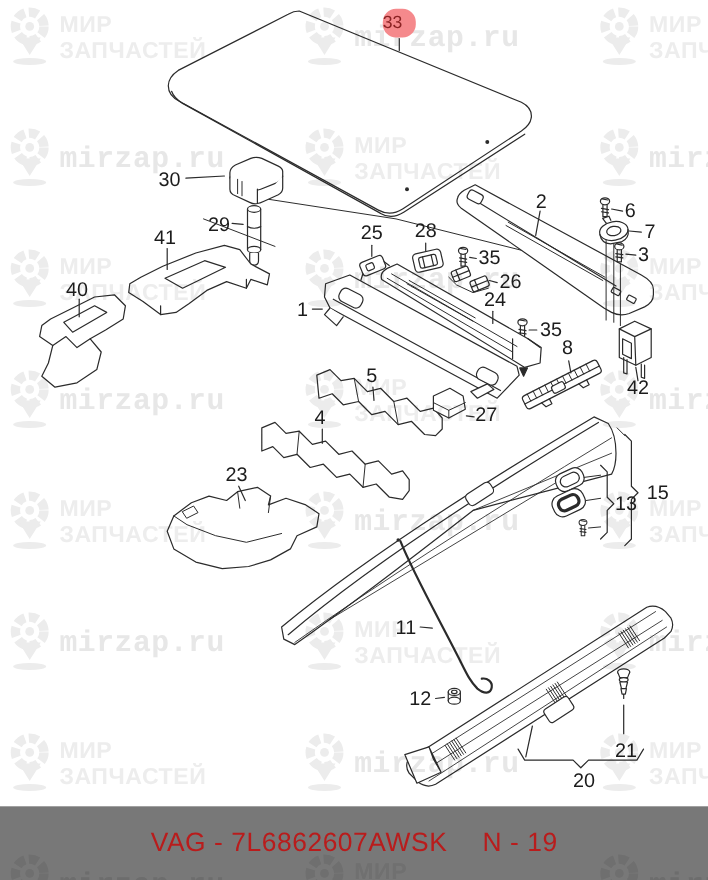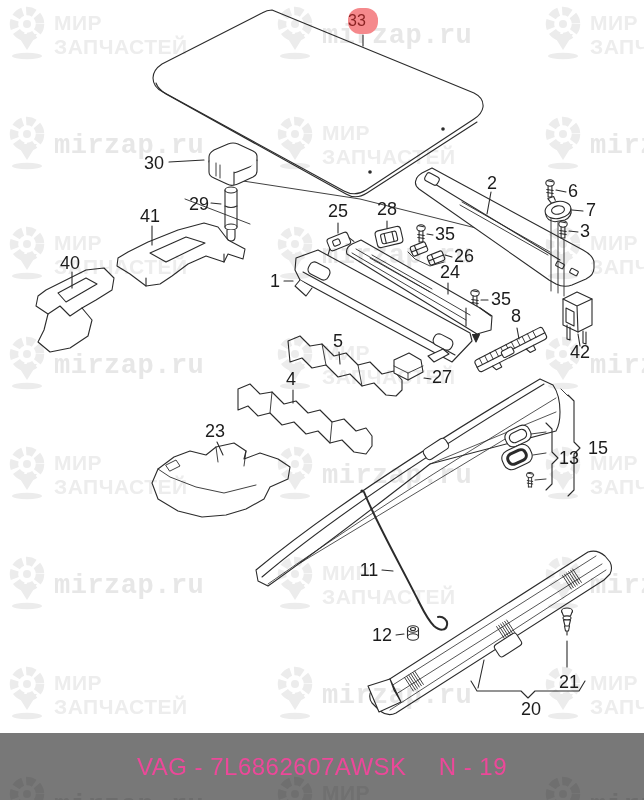--- a/index.html
+++ b/index.html
@@ -9,21 +9,21 @@
   .wm-layer{position:absolute;left:0;top:0;width:644px;height:800px;z-index:2;
             mix-blend-mode:multiply;pointer-events:none;}
   .wm-cell{position:absolute;display:flex;align-items:flex-start;gap:6px;white-space:nowrap;}
   .wm-text-brand{font-weight:700;font-size:21px;line-height:1.12;color:#ededed;
                  letter-spacing:.5px;margin-top:7px;}
   .wm-text-site{font-weight:700;font-size:27px;color:#e7e7e7;margin-top:17px;letter-spacing:.5px;font-family:Liberation Mono, monospace;}
   .hl-box{position:absolute;left:348px;top:8px;width:30px;height:26px;background:#f5898c;
           color:#8b2323;font-size:16px;line-height:26px;text-align:left;z-index:3;border-radius:12px;}
   .footer{position:absolute;left:0;top:733px;width:644px;height:67px;background:rgba(0,0,0,0.53);
           display:flex;align-items:center;justify-content:center;gap:32px;z-index:4;}
-  .footer span{color:#ec4899;font-size:24px;letter-spacing:.5px;}
+  .footer span{color:#b91c1c;font-size:24px;letter-spacing:.5px;}
   .callout{fill:#1c1c1c;stroke:none;font-size:18px;text-anchor:middle;}
 </style>
 </head>
 <body>
 
 <div class="page">
 
   <svg class="diagram" width="644" height="733" viewBox="0 0 644 733">
     <defs>
       <g id="screw">

